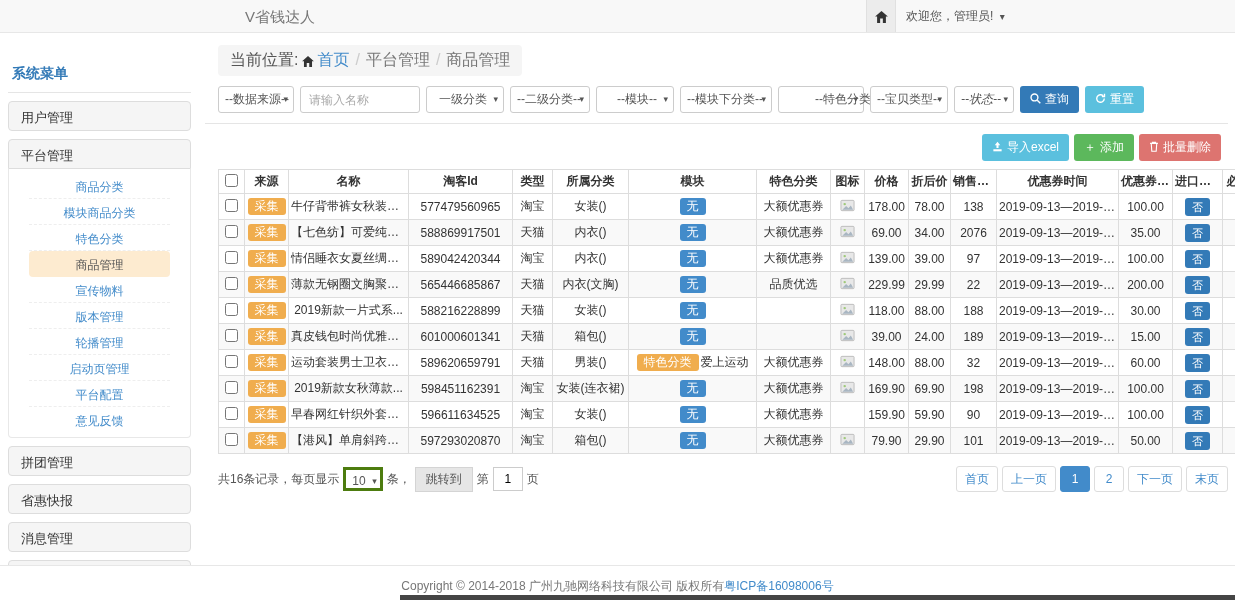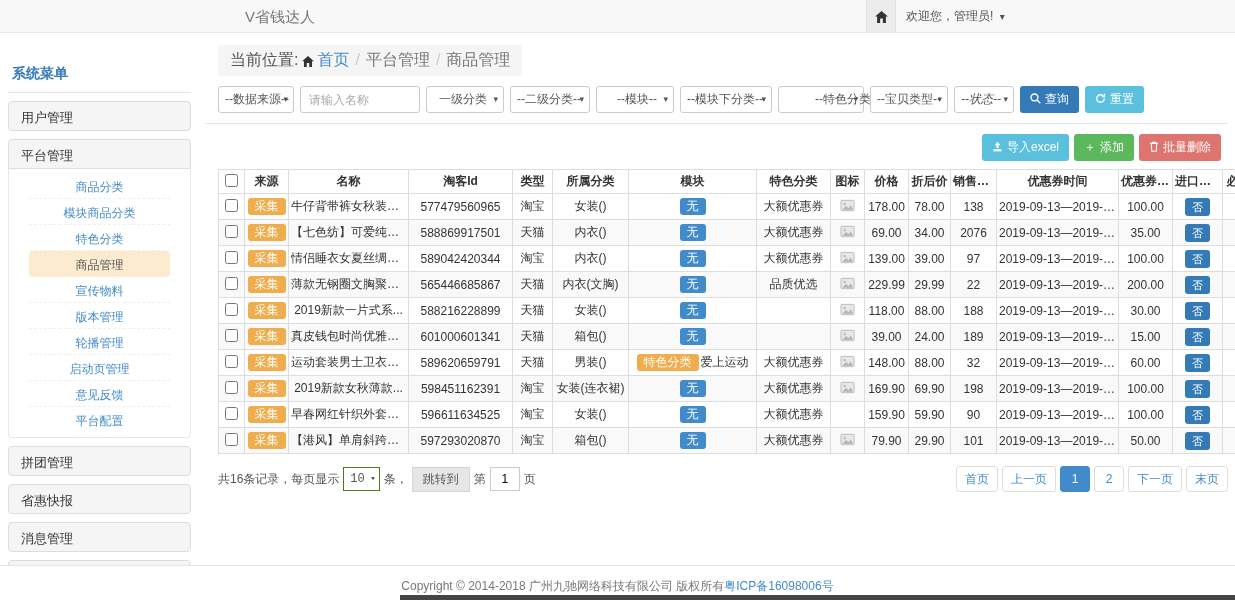--- a/index.html
+++ b/index.html
@@ -55,21 +55,21 @@
   .badge-orange { background:#f0ad4e; }
   .badge-blue { background:#428bca; }
   .tag-btn { display:inline-block; background:#337ab7; color:#fff; border-radius:3px; font-size:11px; padding:3px 7px; line-height:12px; cursor:pointer; }
   .mod-wrap { display:inline-flex; align-items:center; gap:2px; }
   .thumb { display:inline-block; vertical-align:middle; }
   input[type=checkbox] { width:13px; height:13px; cursor:pointer; }
 
   
   .pagebar { width:1010px; margin:12px 0 0 13px; display:flex; justify-content:space-between; align-items:center; font-size:12px; color:#555; }
   .pageinfo { display:flex; align-items:center; gap:4px; }
-  .pp-select { position:relative; height:24px; border:1px solid #4d7c0f; background:#fff; line-height:22px; padding:0 14px 0 6px; cursor:pointer;font-family:Liberation Mono, monospace; }
+  .pp-select { position:relative; height:24px; border:3px solid #4d7c0f; background:#fff; line-height:22px; padding:0 14px 0 6px; cursor:pointer; }
   .pp-select .caret2 { position:absolute; right:3px; top:0; font-size:9px; }
   .jump-btn { background:#e6e6e6; border:1px solid #d4d4d4; padding:3px 10px; cursor:pointer; color:#555; }
   .jump-input { width:30px; height:24px; border:1px solid #ccc; text-align:center; font-size:12px; }
   .pager { display:flex; gap:4px; }
   .page-btn { min-width:30px; height:26px; border:1px solid #ddd; border-radius:3px; background:#fff; color:#428bca; font-size:12px; padding:0 8px; cursor:pointer; line-height:24px; text-align:center; }
   .page-btn.active { background:#428bca; border-color:#428bca; color:#fff; }
 
   
   .footer { position:absolute; left:0; top:565px; width:1235px; height:35px; background:#fff; border-top:1px solid #e7e7e7; text-align:center; font-size:12px; color:#777; padding-top:12px; }
   .footer a { color:#428bca; text-decoration:none; cursor:pointer; }
@@ -100,22 +100,22 @@
       <div class="menu-group" style="border-radius: 4px 4px 0px 0px;">平台管理</div>
       <div class="submenu">
         <span class="submenu-item">商品分类</span>
         <span class="submenu-item">模块商品分类</span>
         <span class="submenu-item">特色分类</span>
         <span class="submenu-item active">商品管理</span>
         <span class="submenu-item">宣传物料</span>
         <span class="submenu-item">版本管理</span>
         <span class="submenu-item">轮播管理</span>
         <span class="submenu-item">启动页管理</span>
+        <span class="submenu-item">平台配置</span>
         <span class="submenu-item">意见反馈</span>
-        <span class="submenu-item">平台配置</span>
       </div>
       <div class="menu-group">拼团管理</div>
       <div class="menu-group">省惠快报</div>
       <div class="menu-group">消息管理</div>
       <div class="menu-group">订单管理</div>
     </div>
 </div>
 
 <div class="main">
 

